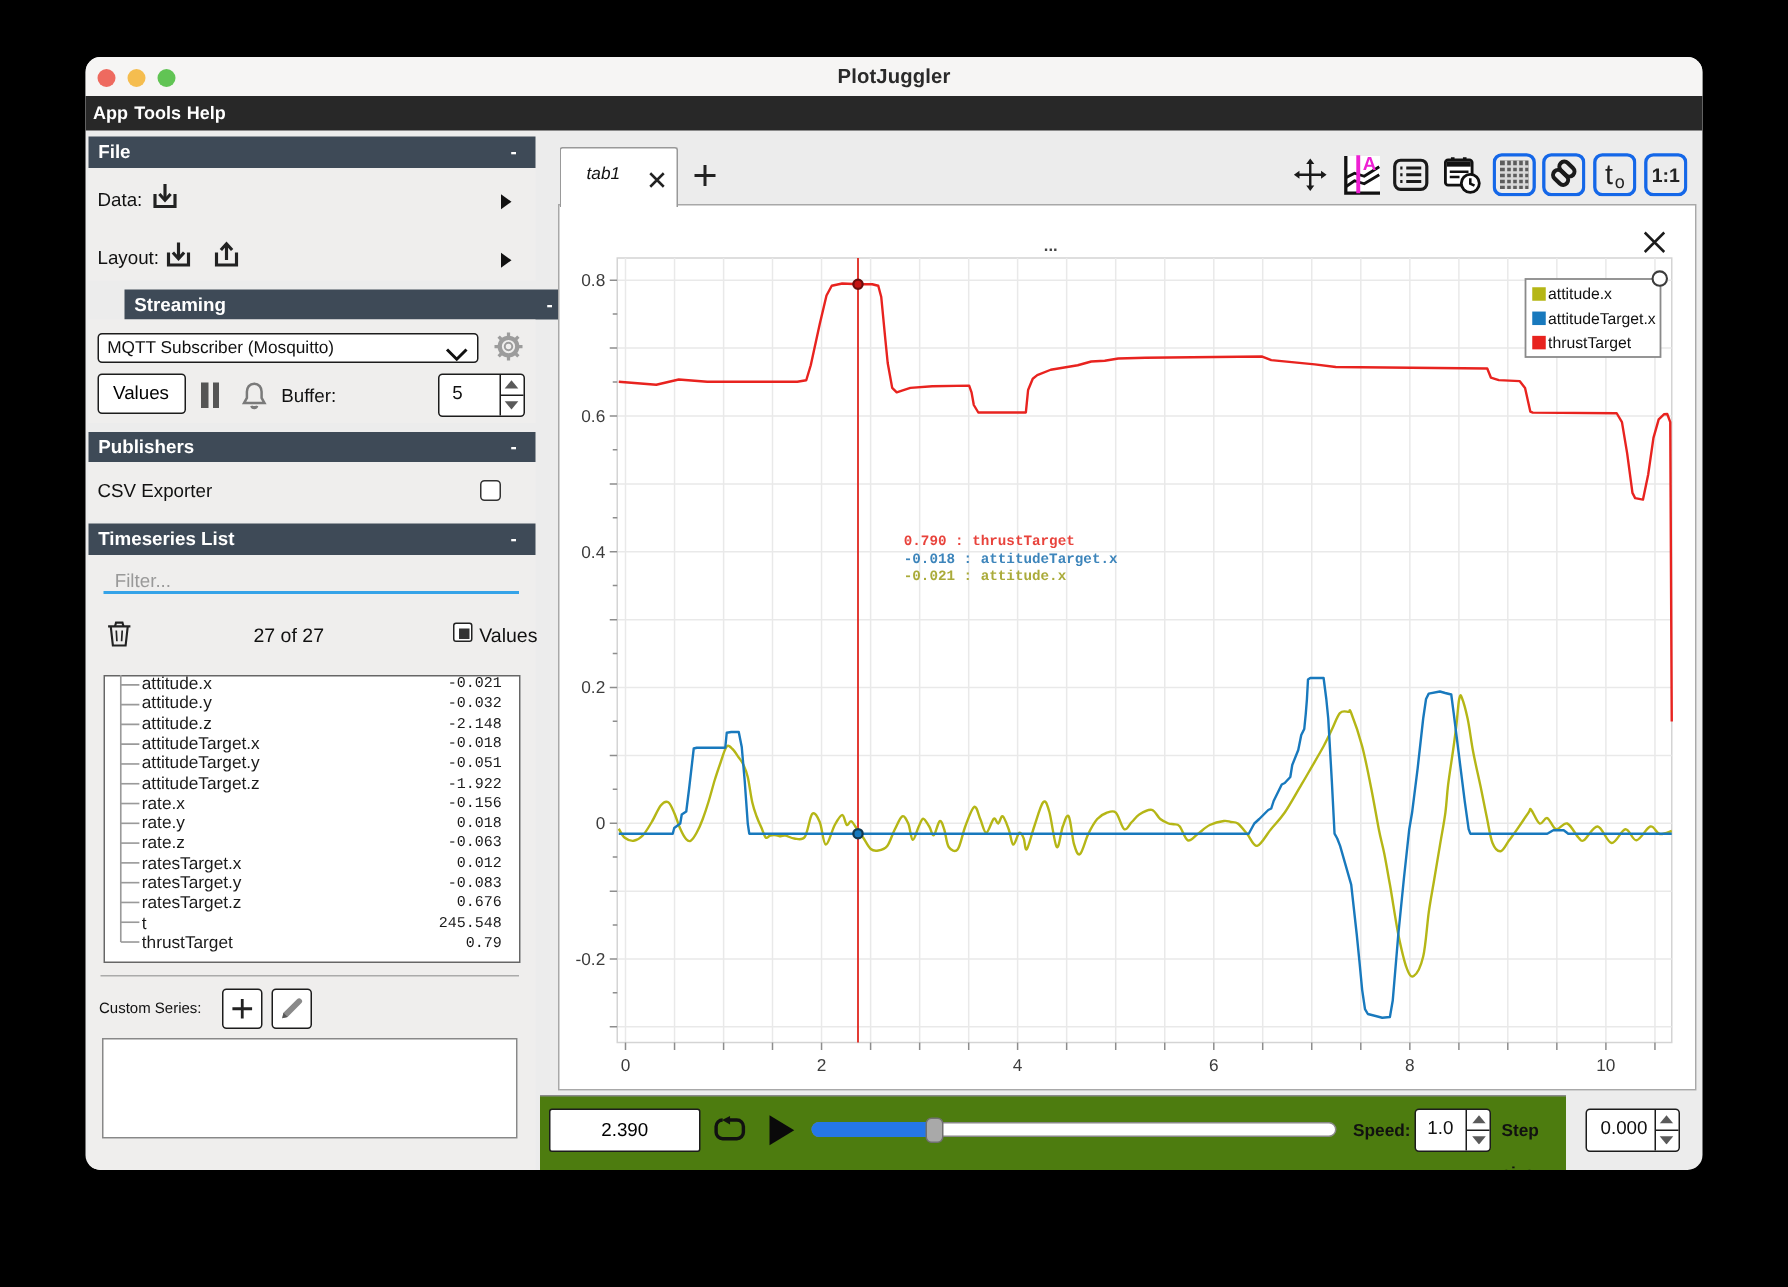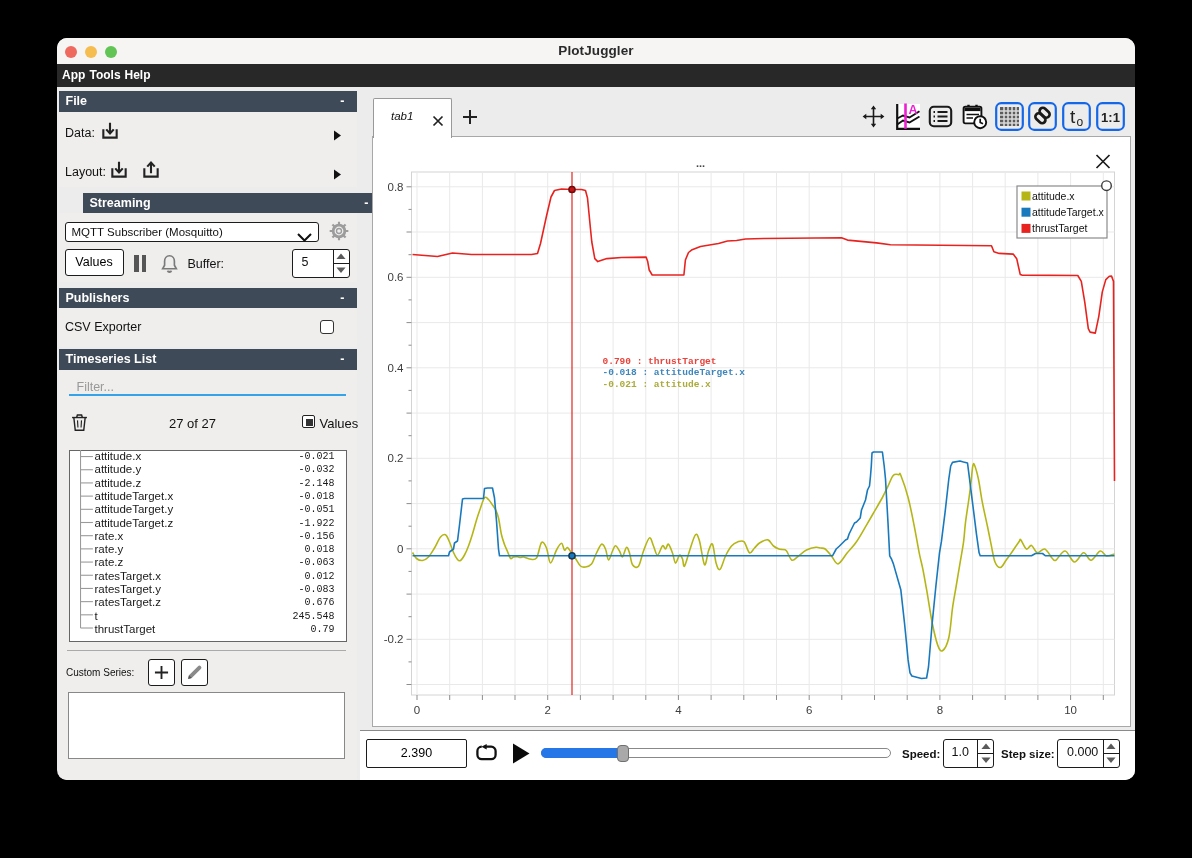--- a/index.html
+++ b/index.html
@@ -14,21 +14,21 @@
 .body { left:1.5px; width:298px; background:#efeeed; }
 .lbl { position:absolute; font-size:12.5px; color:#111; }
 .bordered { background:#fff; border:1.5px solid #1c1c1c; border-radius:3px; }
 .rowicon { position:absolute; }
 #pane { left:314.5px; top:98.0px; width:759.0px; height:591.0px; background:#fff; border:1px solid #a8a8a8; }
 #tab1 { left:316px; top:60px; width:79px; height:40px; background:#fff; border:1px solid #999; border-bottom:none; border-radius:2px 2px 0 0; z-index:5;font-style:italic; }
 .spin { position:absolute; background:#fff; border:1.5px solid #1c1c1c; border-radius:3px; }
 .spinarr { position:absolute; right:0; top:0; bottom:0; border-left:1.5px solid #1c1c1c; display:flex; flex-direction:column; }
 .spinarr div { flex:1; display:flex; align-items:center; justify-content:center; }
 .spinarr div:first-child { border-bottom:1.5px solid #1c1c1c; }
-#bottombar { left:303px; top:692px; width:775px; height:50px; background:#ffffff; border-top:1.5px solid #8a8a8a; }
+#bottombar { left:303px; top:692px; width:684px; height:50px; background:#4d7c0f; border-top:1.5px solid #8a8a8a; }
 .trow { position:absolute; left:36px; right:22px; height:13.2px; }
 .tname { position:absolute; left:0; top:0; font-size:11.5px; color:#1a1a1a; }
 .tval { position:absolute; right:0; top:1px; font-size:10px; font-family:"Liberation Mono",monospace; color:#1a1a1a;text-align:right; }
 .treelines { position:absolute; left:11px; height:179.5px; }
 </style></head>
 <body>
 <div id="win">
   <div class="abs" id="titlebar">
     <div class="light" style="left:7.5px;background:#ee6a5f;"></div>
     <div class="light" style="left:27.5px;background:#f5bd4f;"></div>

